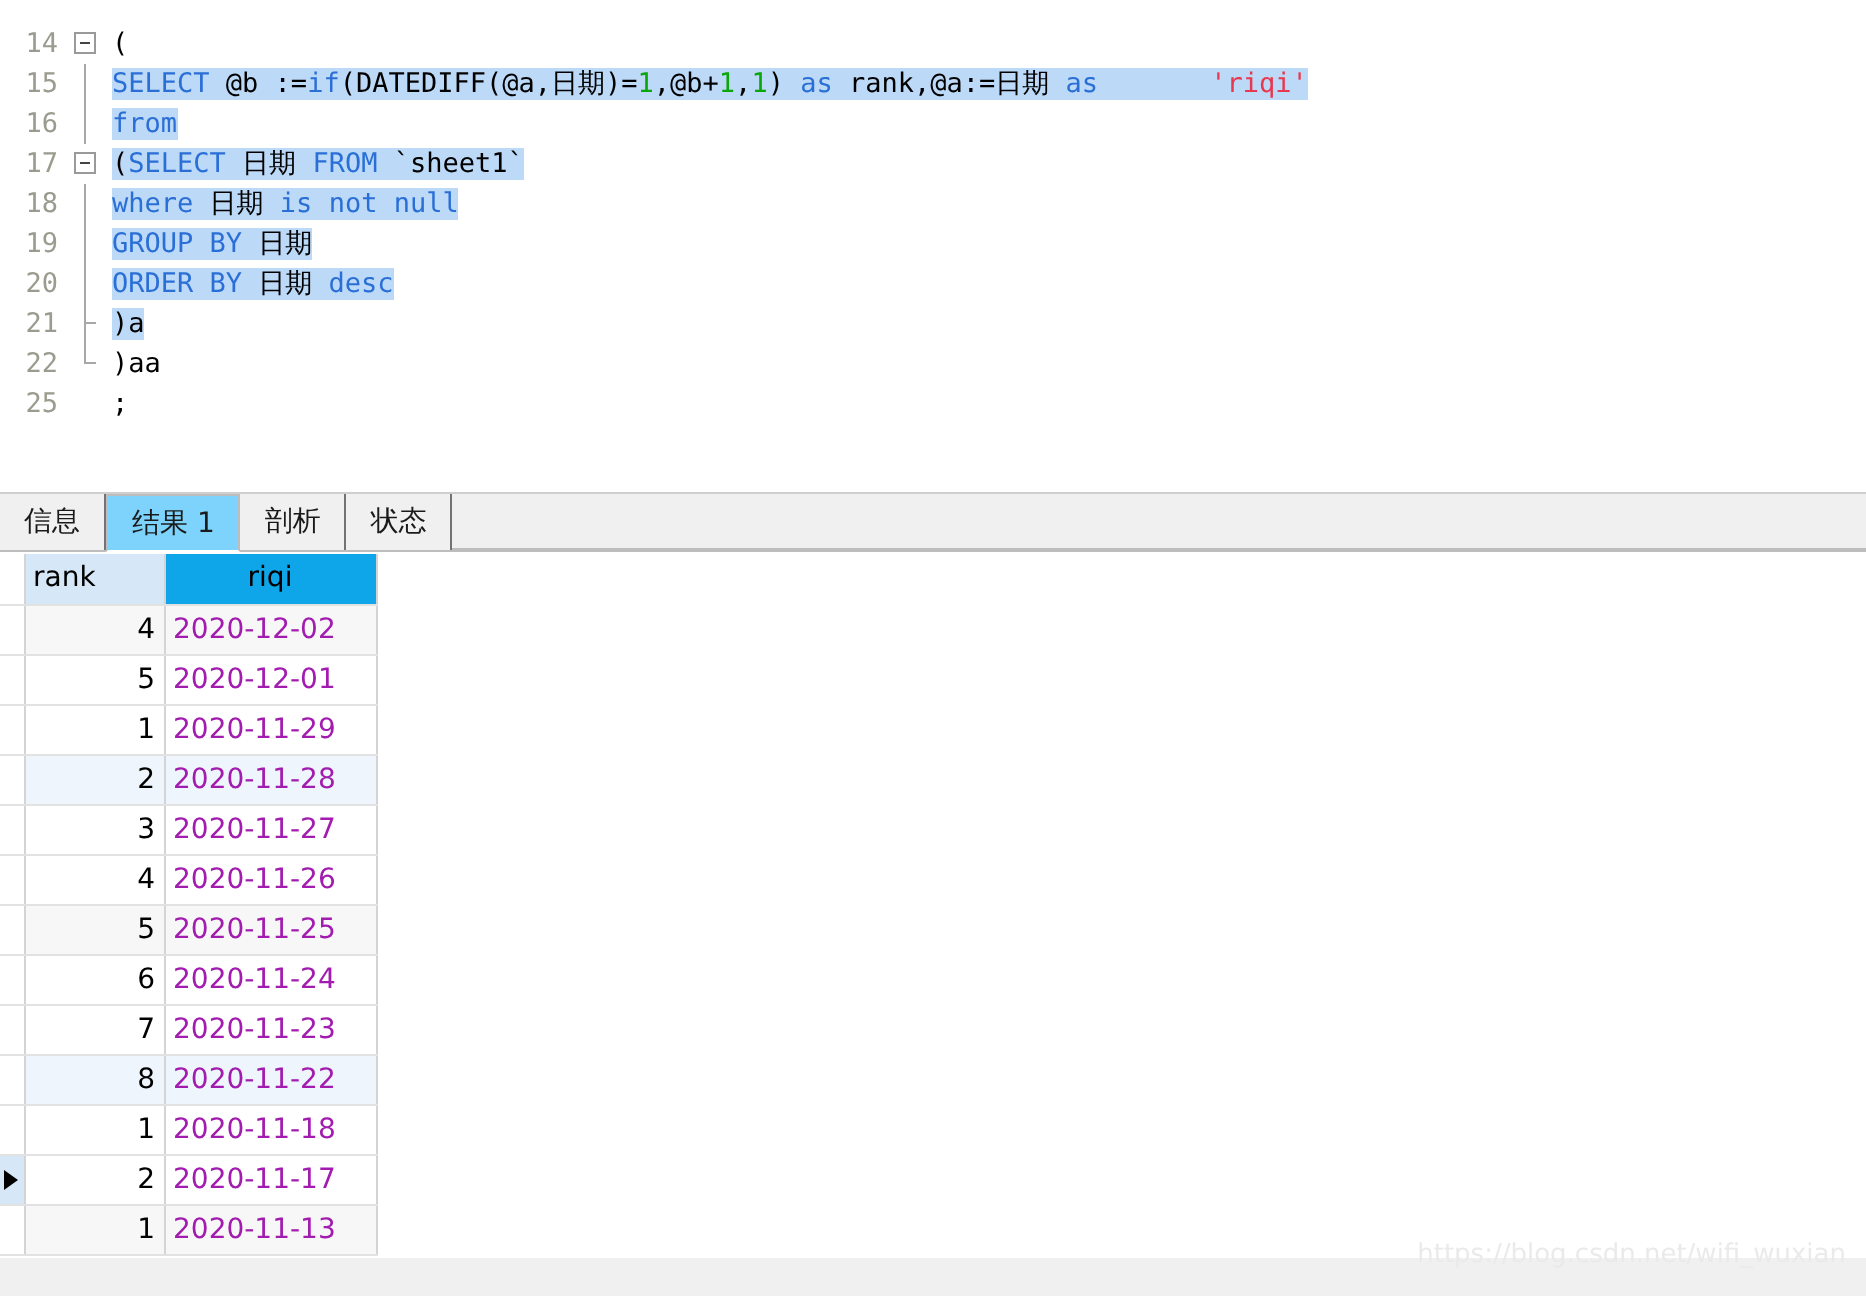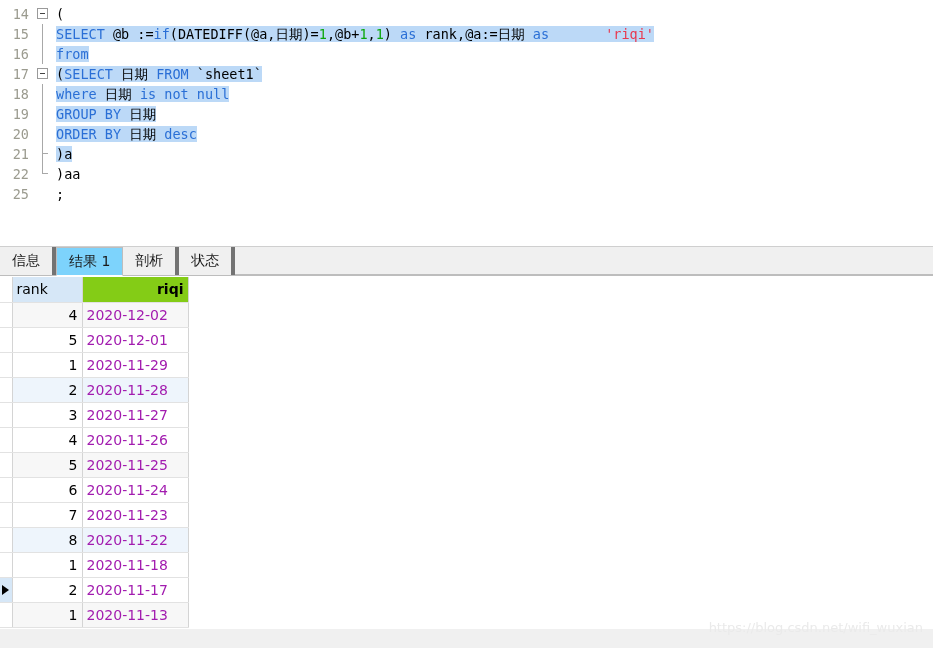--- a/index.html
+++ b/index.html
@@ -15,21 +15,21 @@
   #app {
     position: relative;
     width: 933px;
     height: 648px;
     background: #ffffff;
   }
 
   
   .editor-pane {
     position: absolute;
-    left: 0; top: 4px;
+    left: 0; top: 12px;
     width: 933px;
     height: 202px;
     background: #ffffff;
     overflow: hidden;
     border-radius: 20px;
   }
 
   .code-area {
     position: relative;
     font-family: "DejaVu Sans Mono", "Liberation Mono", monospace;
@@ -148,21 +148,21 @@
     align-items: flex-end;
   }
   .tab {
     height: 28px;
     padding: 0 12px;
     display: flex;
     align-items: center;
     font-size: 14px;
     color: #1a1a1a;
     background: #f0f0f0;
-    border-right: 4px solid #737373;
+    border-right: 1px solid #737373;
     font-family: "DejaVu Sans", "Liberation Sans", sans-serif;
     cursor: default;
   }
   .tab.active {
     background: #7dd3fc;
     border-top: 1px solid #bdbdbd;
     border-left: 1px solid #bdbdbd;
     border-right: 1px solid #bdbdbd;
     border-bottom: 1px solid #ffffff;
     margin-bottom: -1px;
@@ -211,23 +211,23 @@
     padding: 0;
   }
   th.h-rank {
     background: #d6e7f7;
     text-align: left;
     font-weight: normal;
     color: #000000;
     border-bottom: 1px solid #b9b9b9;
   }
   th.h-riqi {
-    background: #84cc16;
-    text-align: right;
-    font-weight: bold;
+    background: #0ea5e9;
+    text-align: center;
+    font-weight: normal;
     color: #000000;
     border-bottom: 1px solid #b9b9b9;
   }
 
   td.ind {
     background: #ffffff;
     padding: 0;
     position: relative;
     border-right: 1px solid #d4d4d4;
   }

